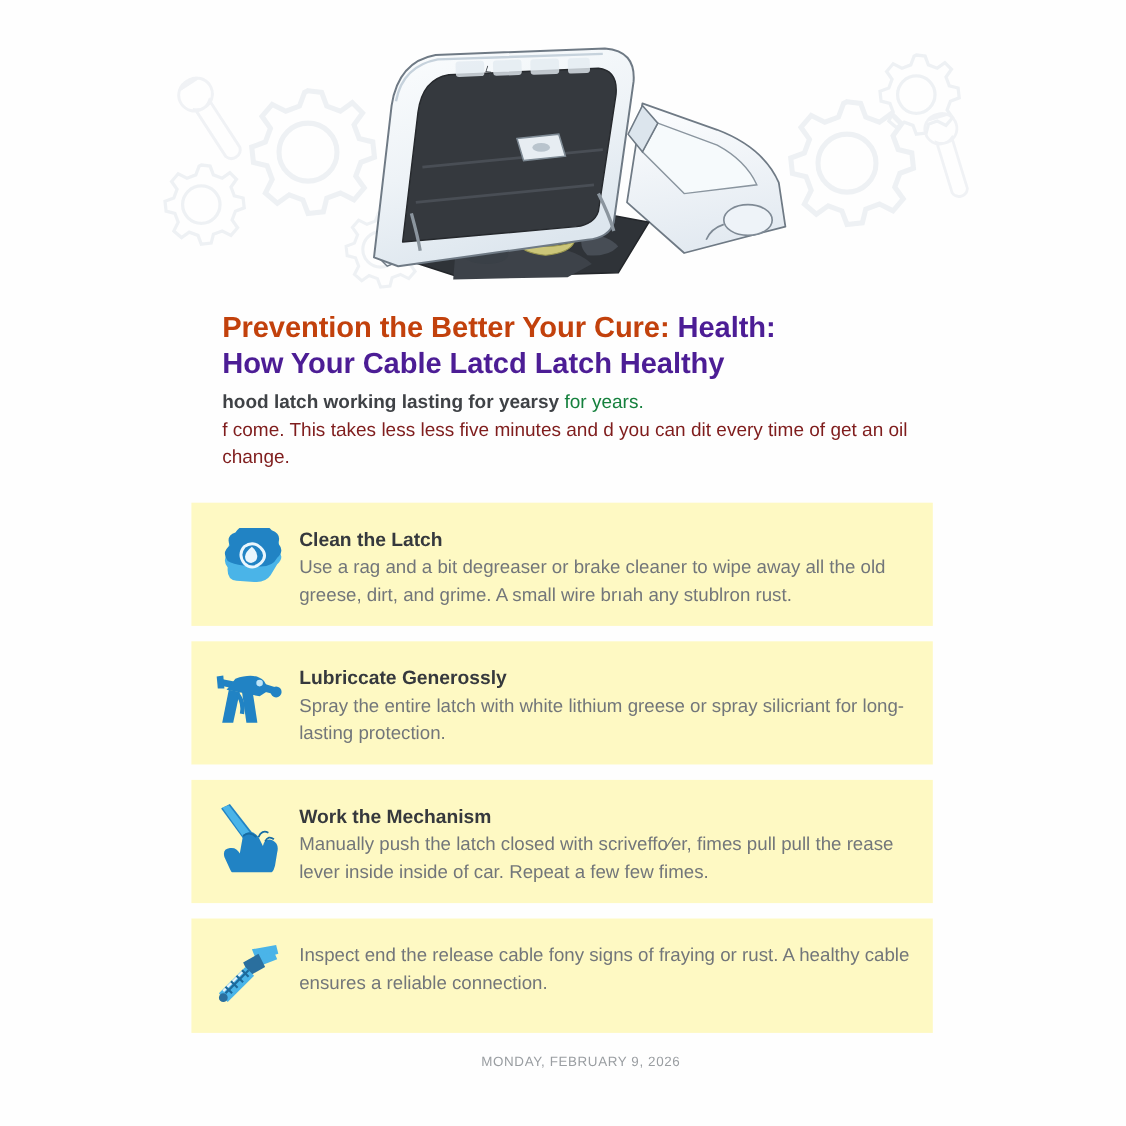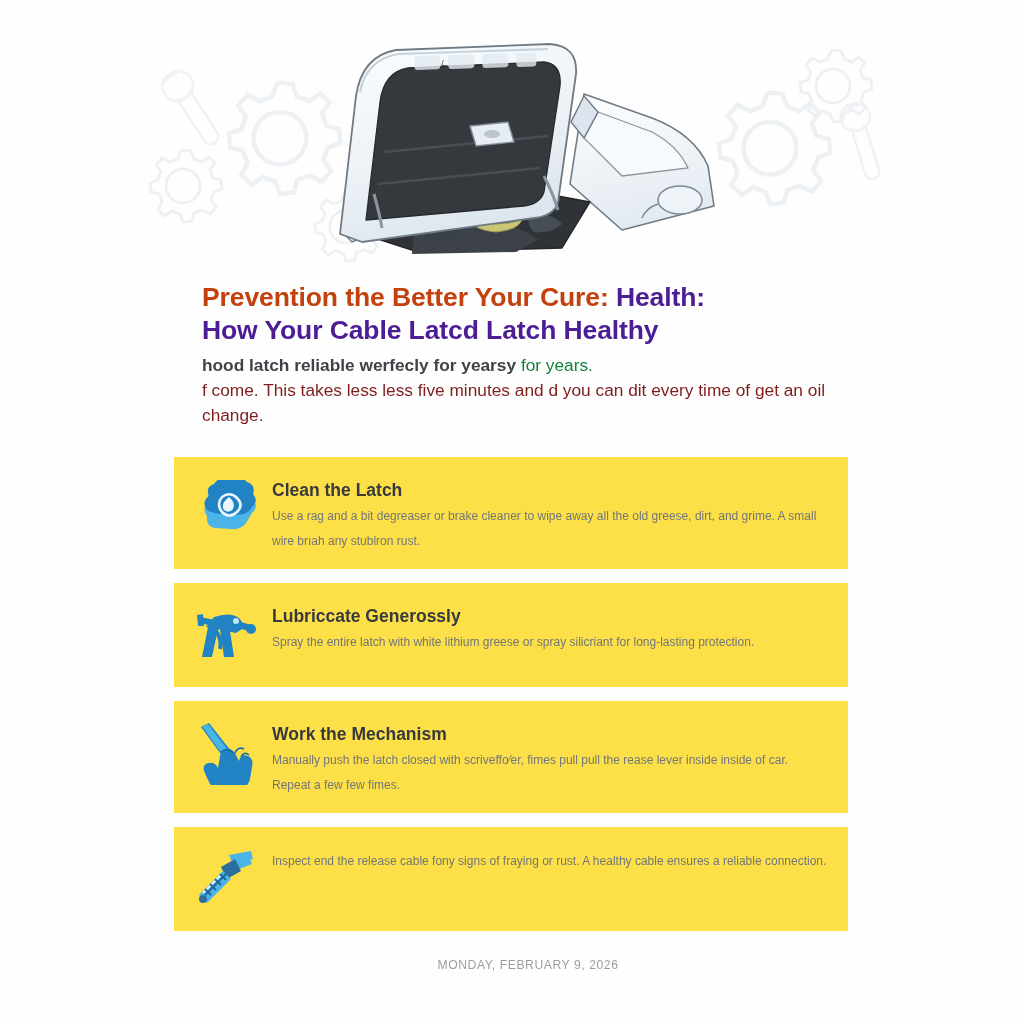--- a/index.html
+++ b/index.html
@@ -83,21 +83,21 @@
   #cards {
     position: absolute;
     left: 174px;
     top: 457px;
     width: 674px;
   }
   .card {
     position: relative;
     display: flex;
     align-items: flex-start;
-    background: #fde047;
+    background: #fef9c3;
     margin-bottom: 14px;
     box-sizing: border-box;
     padding: 16px 18px 16px 16px;
   }
   .card-icon {
     flex: 0 0 72px;
     width: 72px;
     height: 72px;
     display: flex;
     align-items: center;
@@ -107,21 +107,21 @@
   .card-icon svg { display: block; }
   .card-text { flex: 1 1 auto; padding-top: 6px; }
   .card-title {
     font-size: 17.5px;
     font-weight: bold;
     color: #36393d;
     line-height: 22px;
     margin-bottom: 3px;
   }
   .card-desc {
-    font-size: 12px;
+    font-size: 17px;
     color: #72767a;
     line-height: 24.5px;
   }
 
   
   #footer-date {
     position: absolute;
     left: 16px;
     top: 958px;
     width: 1024px;
@@ -234,21 +234,21 @@
   </div>
 
   <div id="headline-block">
     <div class="title-line">
       <span class="title-dark">Prevention the Better Your Cure:</span>
       <span class="title-blue">Health:</span>
     </div>
     <div class="title-line title-blue">How Your Cable Latcd Latch Healthy</div>
 
     <div id="intro-bold">
-      <span>hood latch reliable werfecly for yearsy</span>
+      <span>hood latch working lasting for yearsy</span>
       <span class="reg">for years.</span>
     </div>
     <div id="intro-rest">f come. This takes less less five minutes and d you can dit every time of get an oil change.</div>
   </div>
 
   <div id="cards">
 
     <div class="card">
       <div class="card-icon">
         <svg width="62" height="58" viewBox="0 0 62 58" xmlns="http://www.w3.org/2000/svg">

